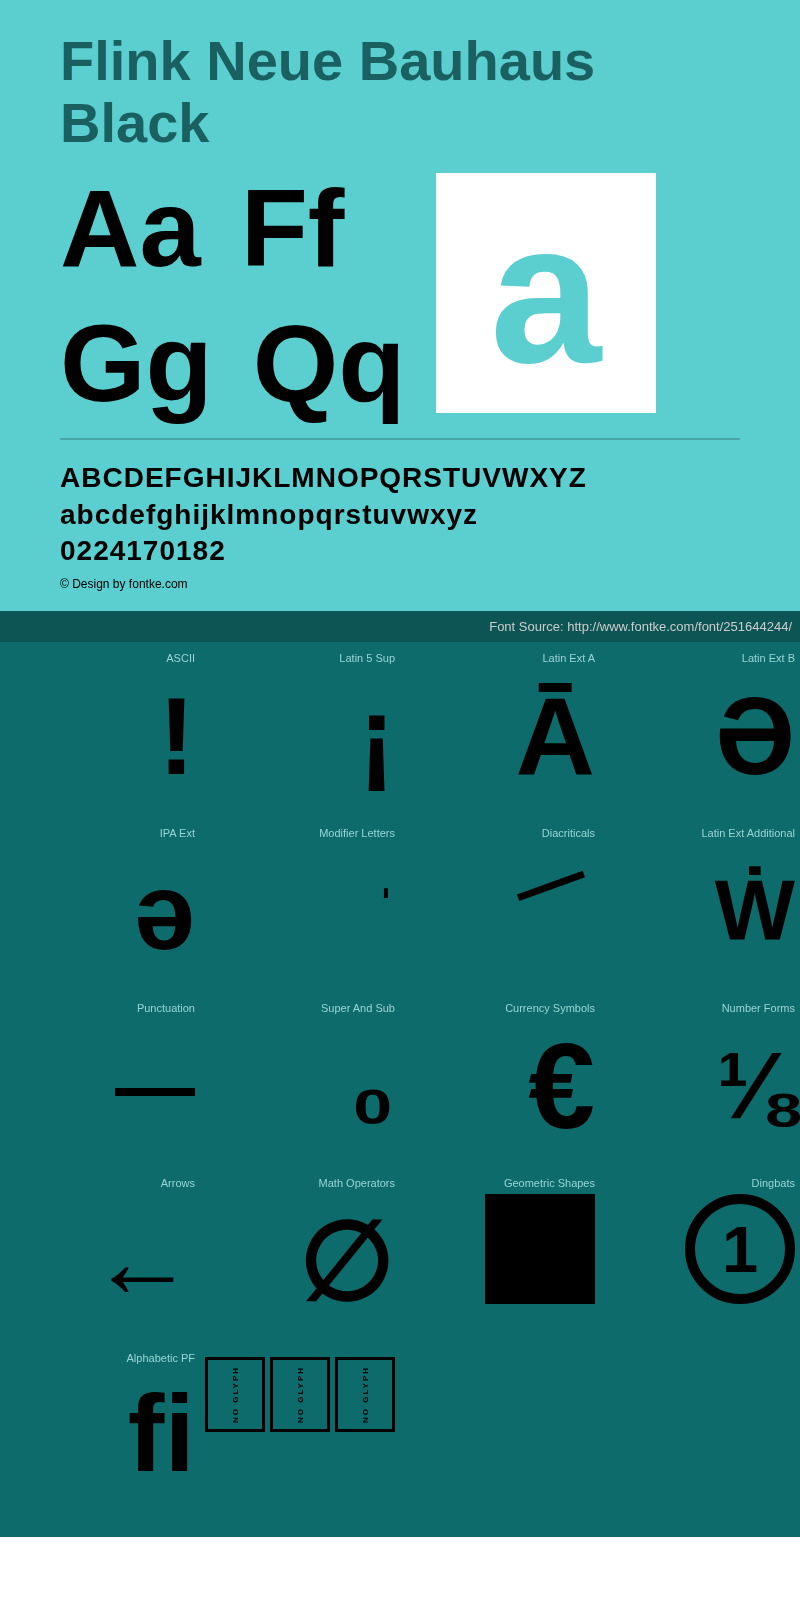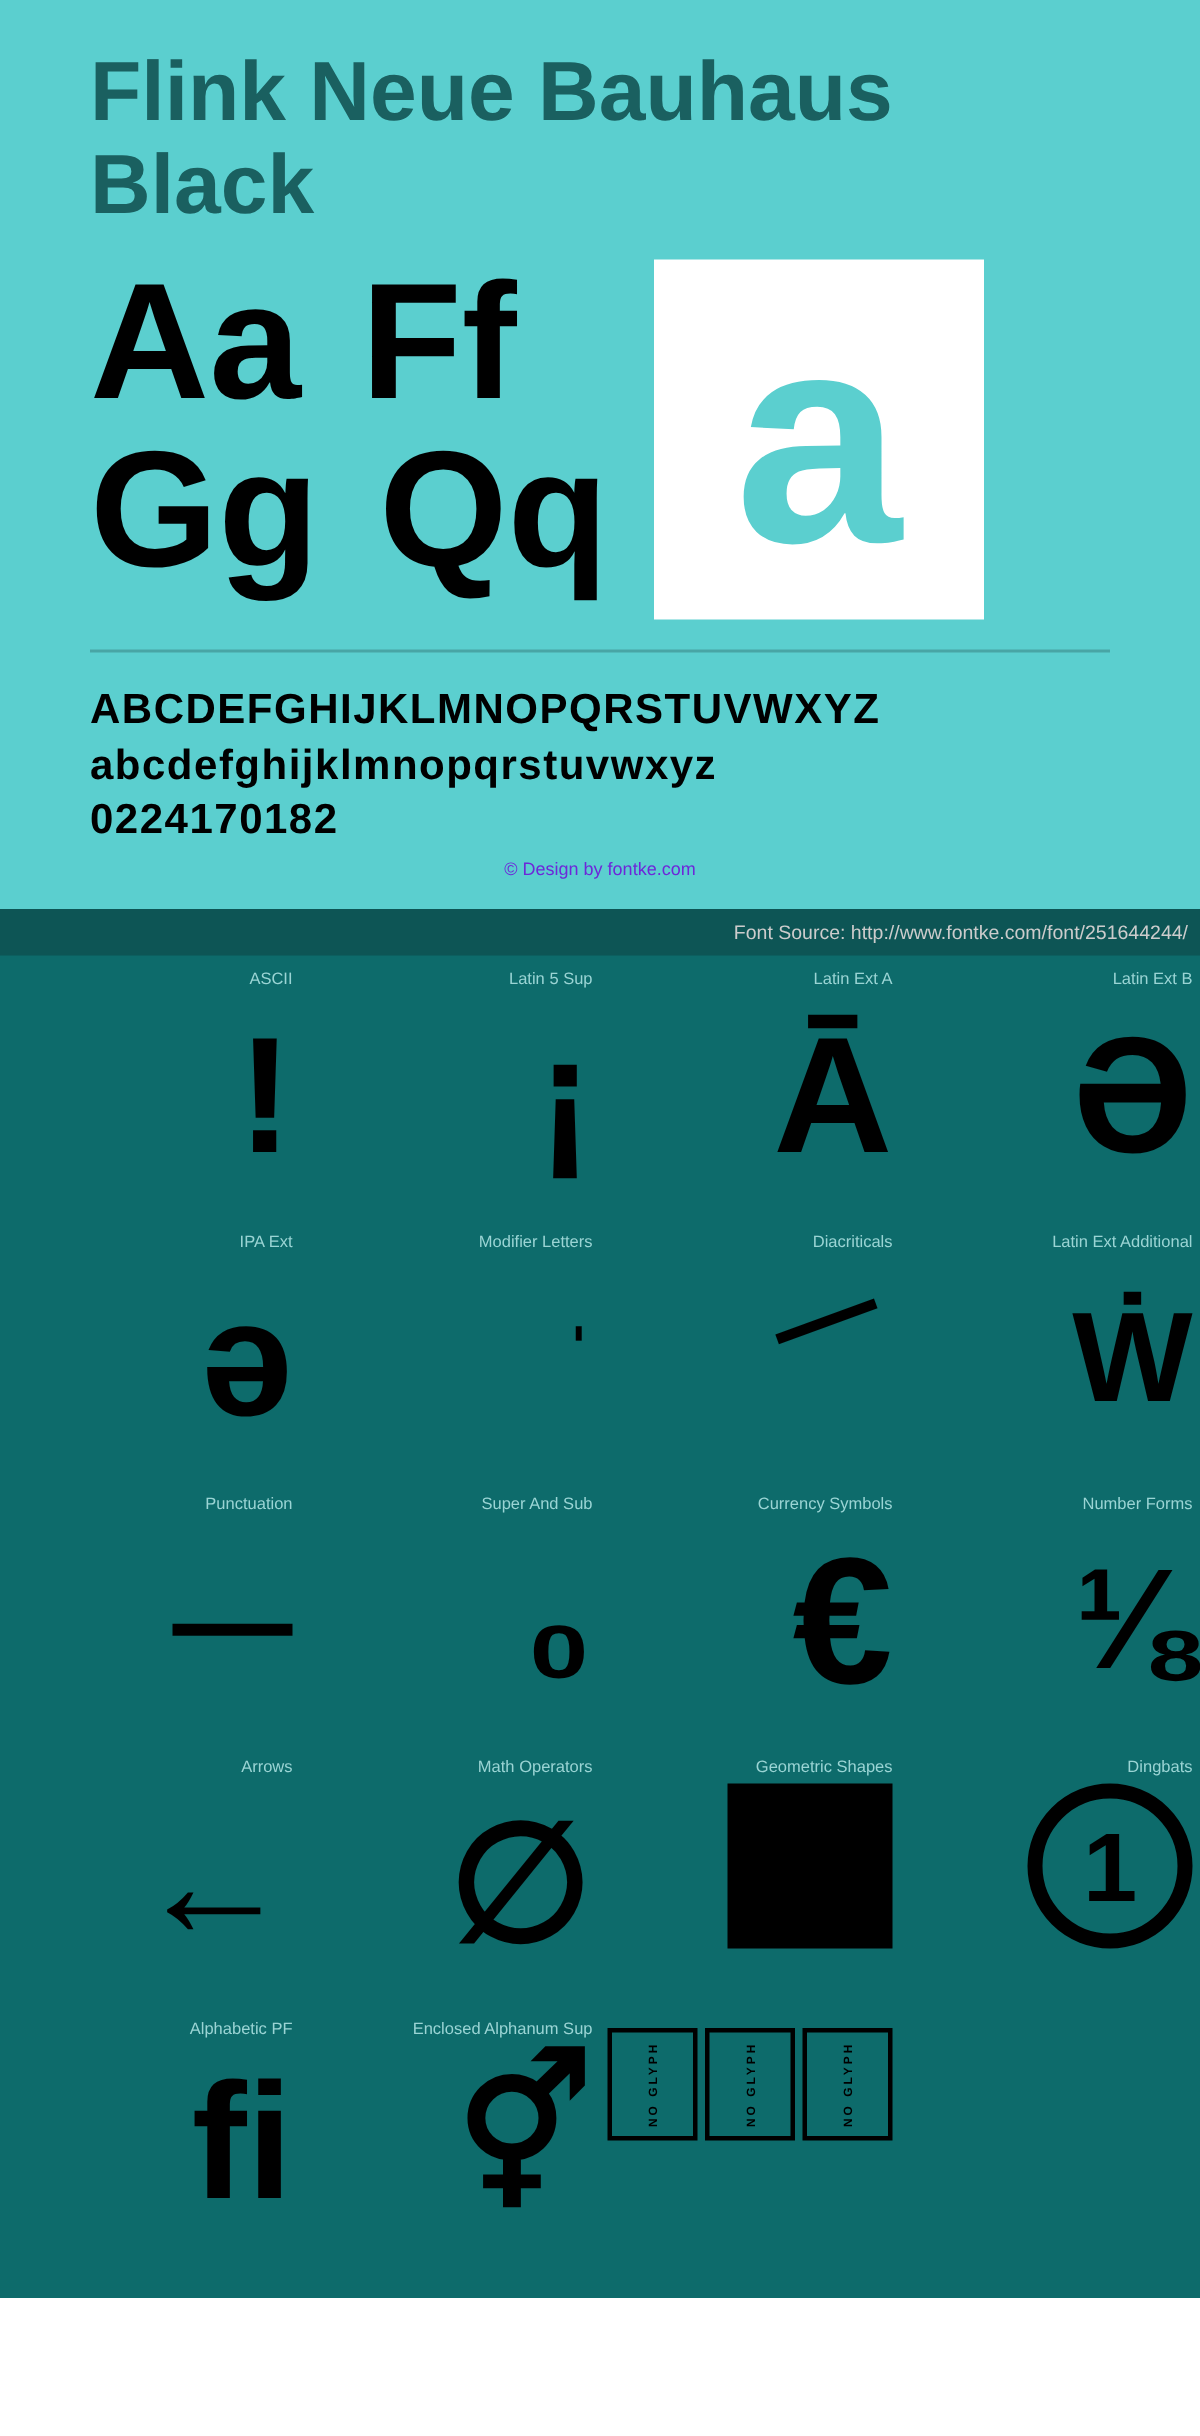--- a/index.html
+++ b/index.html
@@ -23,21 +23,21 @@
     .glyph-showcase {
       display: flex;
       align-items: flex-start;
       gap: 30px;
       margin-bottom: 20px;
     }
 
     .glyph-pairs {
       display: flex;
       flex-direction: column;
-      gap: 2px;
+      gap: 25px;
     }
 
     .glyph-row {
       display: flex;
       gap: 40px;
     }
 
     .glyph-pair {
       font-size: 110px;
       font-weight: 900;
@@ -73,23 +73,23 @@
     .alphabet-line {
       font-size: 28px;
       font-weight: 900;
       color: #000;
       line-height: 1.3;
       font-family: Arial Black, sans-serif;
       letter-spacing: 1px;
     }
 
     .copyright {
-      text-align: center;
+      text-align: left;
       font-size: 12px;
-      color: #6d28d9;
+      color: #000000;
       margin-top: 8px;
     }
 
     
     .bottom-section {
       background-color: #0d6b6b;
       padding: 0 0 20px 0;
     }
 
     .font-source {
@@ -311,24 +311,20 @@
       <div class="black-square"></div>
     </div>
 
     <div class="glyph-cell">
       <span class="glyph-cell-label">Dingbats</span>
       <div class="circled-one">1</div>
     </div>
     <div class="glyph-cell">
       <span class="glyph-cell-label">Alphabetic PF</span>
       <span class="fi-ligature">ﬁ</span>
-    </div>
-    <div class="glyph-cell">
-      <span class="glyph-cell-label">Enclosed Alphanum Sup</span>
-      <span class="gender-symbol" style="font-size:100px; color:#000;">⚥</span>
     </div>
     <div class="glyph-cell">
       <span class="glyph-cell-label"></span>
       <div class="enclosed-alphanum-row">
         <div class="no-glyph-box">
           <span class="no-glyph-text">NO GLYPH</span>
         </div>
         <div class="no-glyph-box">
           <span class="no-glyph-text">NO GLYPH</span>
         </div>

